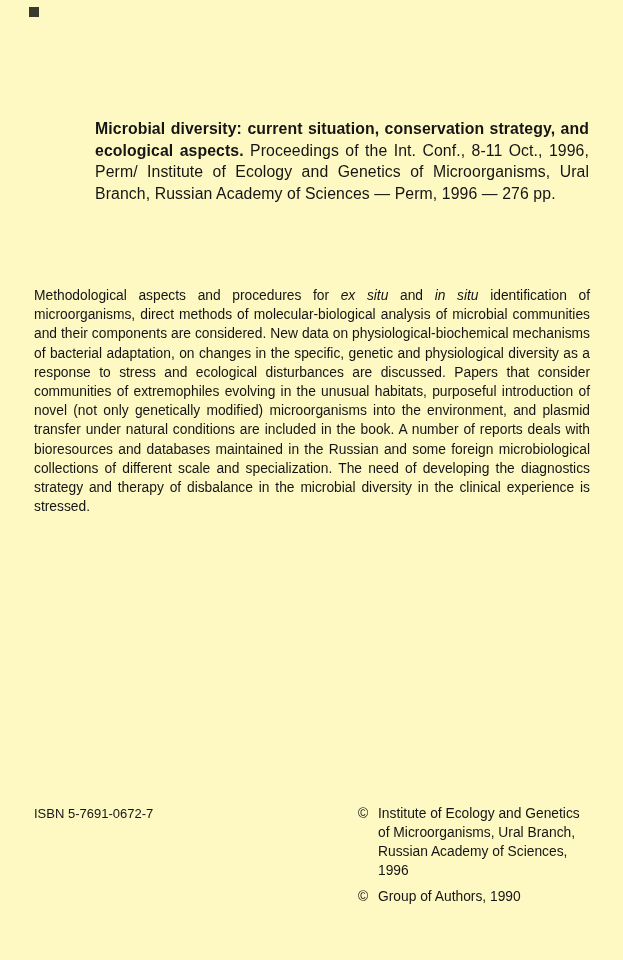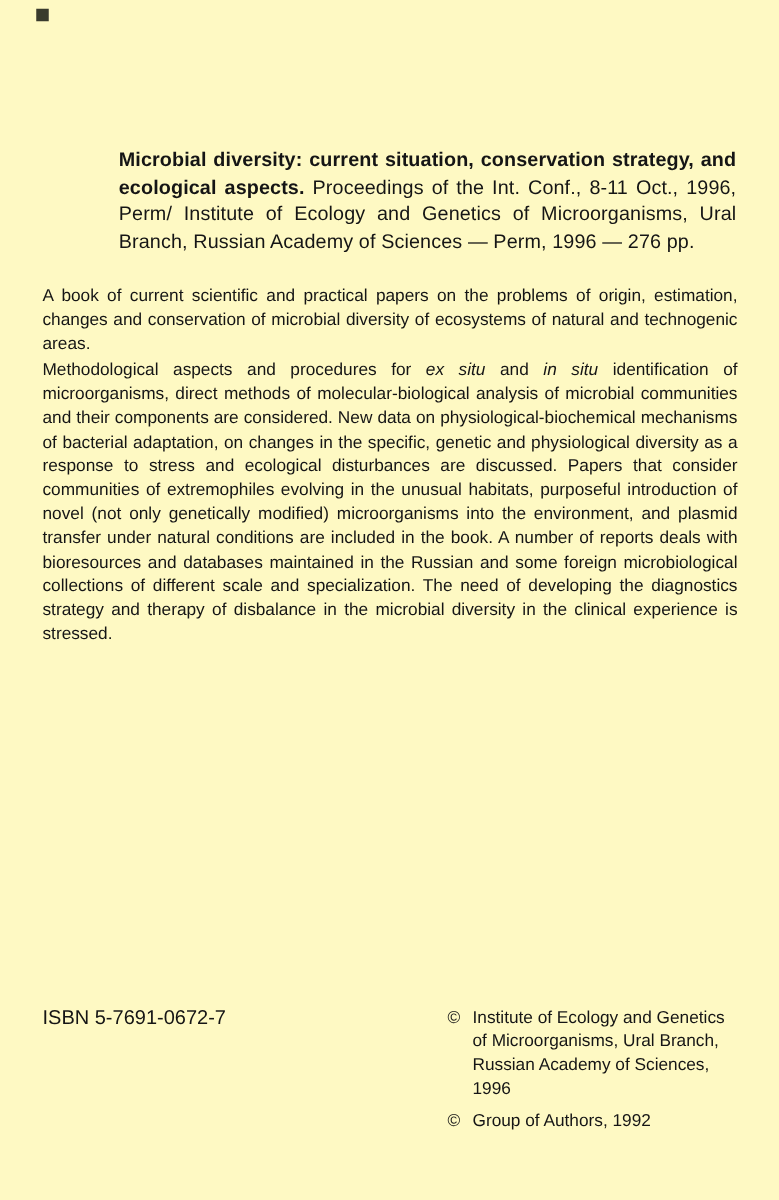--- a/index.html
+++ b/index.html
@@ -48,21 +48,21 @@
     text-align: justify;
   }
   .p1 { top: 227px; }
   .p2 { top: 286px; }
   .p3 { top: 452px; }
   .p2 .it { font-style: italic; }
   .isbn {
     position: absolute;
     left: 34px;
     top: 806px;
-    font-size: 16px;
+    font-size: 13px;
   }
   .colophon {
     position: absolute;
     left: 358px;
     top: 804px;
     width: 242px;
     font-size: 13.8px;
     line-height: 19px;
   }
   .c-entry {
@@ -85,33 +85,32 @@
 <body>
 
 <div class="page">
 
   <div class="scan-artifact"></div>
 
   <div class="citation">
     <span class="bold">Microbial diversity: current situation, conservation strategy, and ecological aspects.</span><span> Proceedings of the Int. Conf., 8-11 Oct., 1996, Perm/ Institute of Ecology and Genetics of Microorganisms, Ural Branch, Russian Academy of Sciences — Perm, 1996 — 276 pp.</span>
   </div>
 
-  <p class="body-par p1">A book of current scientific and practical papers on the problems of origin, estimation, changes and conservation of microbial diversity of ecosystems of natural and technogenic areas.</p>
 
   <p class="body-par p2"><span>Methodological aspects and procedures for </span><span class="it">ex situ</span><span> and </span><span class="it">in situ</span><span> identification of microorganisms, direct methods of molecular-biological analysis of microbial communities and their components are considered. New data on physiological-biochemical mechanisms of bacterial adaptation, on changes in the specific, genetic and physiological diversity as a response to stress and ecological disturbances are discussed. Papers that consider communities of extremophiles evolving in the unusual habitats, purposeful introduction of novel (not only genetically modified) microorganisms into the environment, and plasmid transfer under natural conditions are included in the book. A number of reports deals with bioresources and databases maintained in the Russian and some foreign microbiological collections of different scale and specialization. The need of developing the diagnostics strategy and therapy of disbalance in the microbial diversity in the clinical experience is stressed.</span></p>
 
 
   <div class="isbn">ISBN 5-7691-0672-7</div>
 
   <div class="colophon">
     <div id="copyright-entries">
         <div class="c-entry">
           <span class="c-sym">©</span>
           <span class="c-lines">Institute of Ecology and Genetics<br>of Microorganisms, Ural Branch,<br>Russian Academy of Sciences, 1996</span>
         </div>
         <div class="c-entry">
           <span class="c-sym">©</span>
-          <span class="c-lines">Group of Authors, 1992</span>
+          <span class="c-lines">Group of Authors, 1990</span>
         </div>
       </div>
   </div>
 
 </div>
 
 </body></html>

